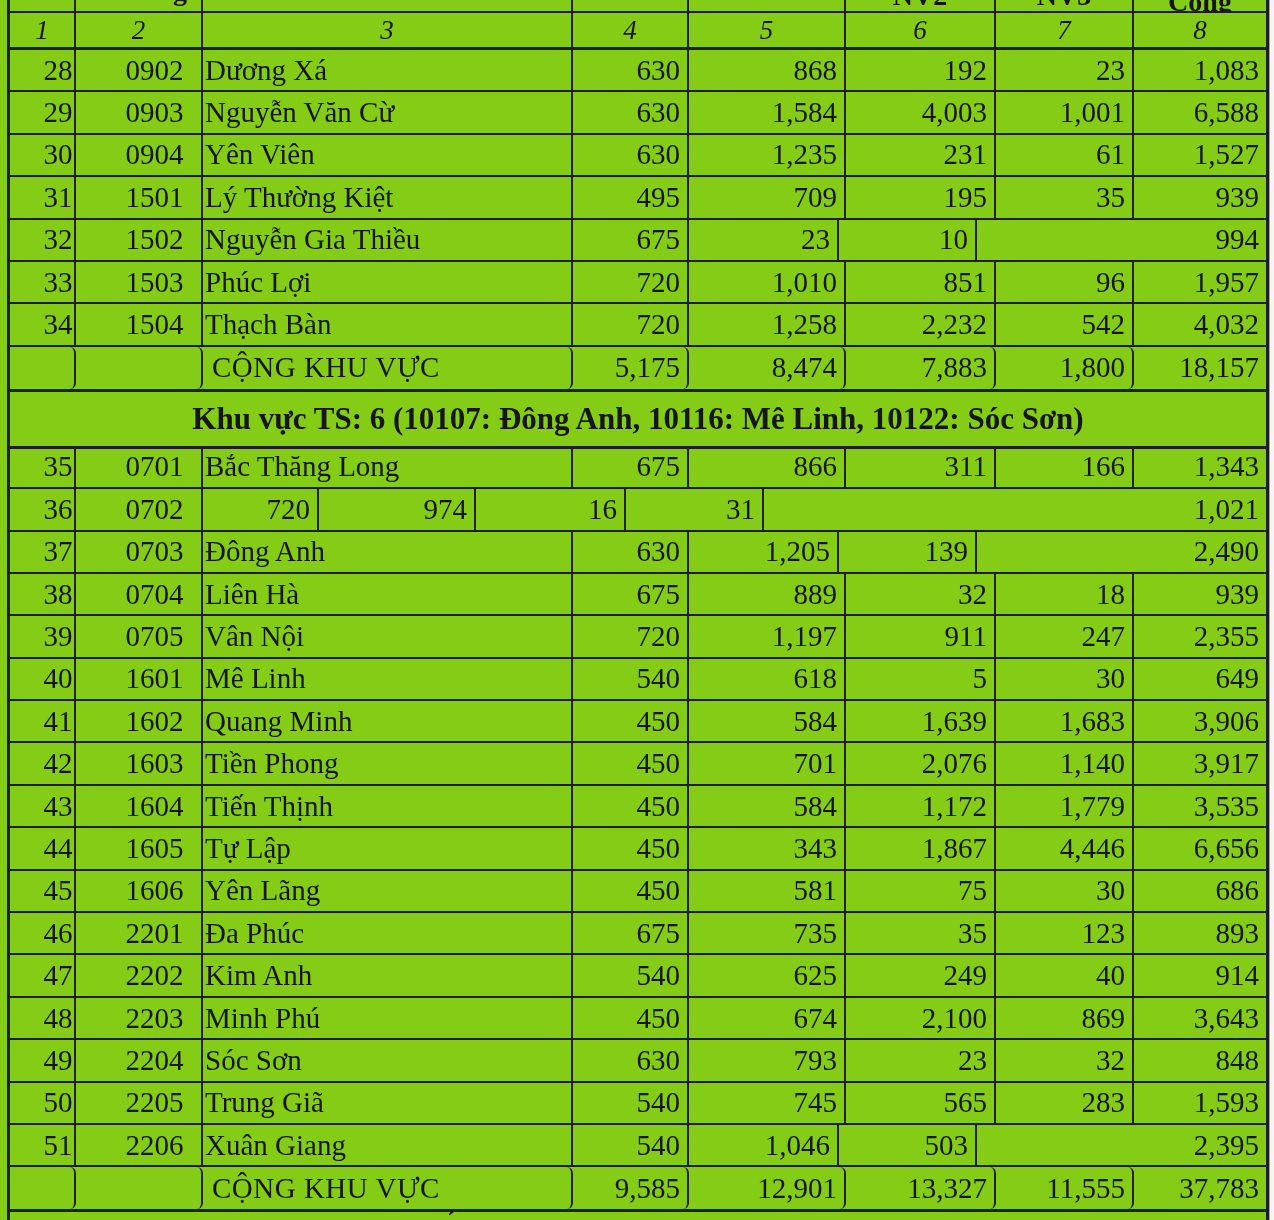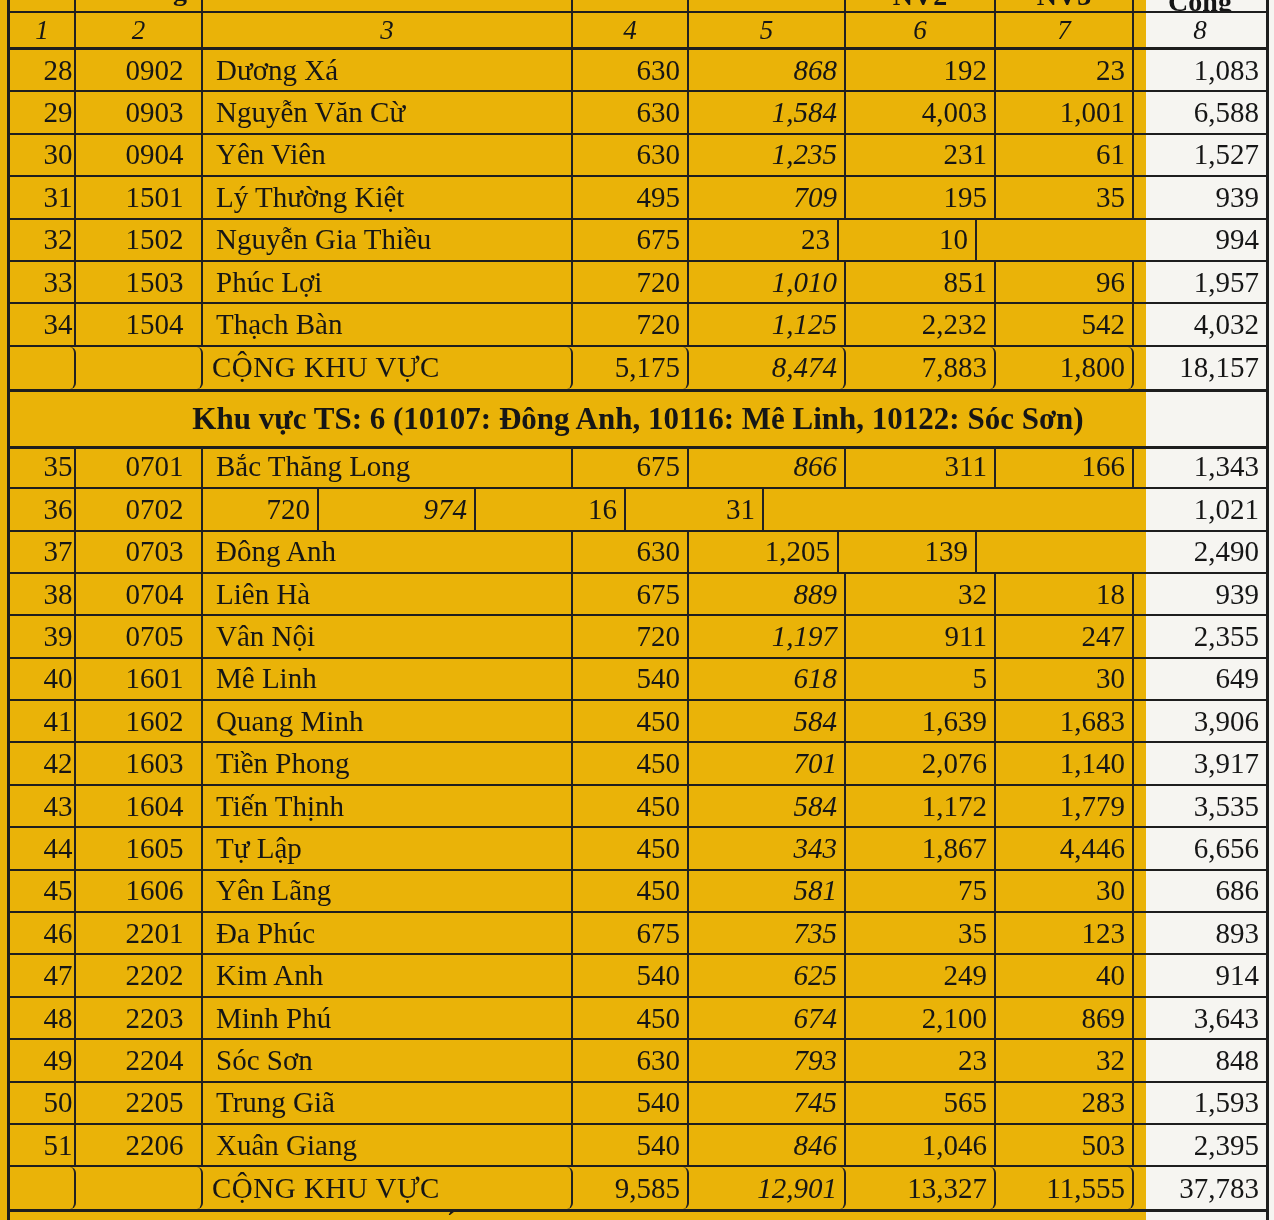--- a/index.html
+++ b/index.html
@@ -2,49 +2,49 @@
 <html><head>
 <meta charset="utf-8">
 <style>
   html,body{margin:0;padding:0;}
   body{
     width:1274px;height:1220px;overflow:hidden;
     background:#f6f5f1;
     font-family:"Liberation Serif","DejaVu Serif",serif;
   }
   .page{
-    position:relative;width:1146px;height:1220px;
-    background:#eab308;color:#161616;
+    position:relative;width:1270px;height:1220px;
+    background:#84cc16;color:#161616;
   }
   .tbl{
     position:absolute;left:7px;top:0;width:1262px;height:1230px;
     border-left:3px solid #1e1e1e;border-right:3px solid #1e1e1e;
     border-bottom:3px solid #1e1e1e;
     box-sizing:border-box;
     display:flex;flex-direction:column;
   }
   .row{display:flex;border-bottom:2px solid #1e1e1e;flex:0 0 auto;box-sizing:border-box;}
   .cell{
     border-right:2px solid #222;box-sizing:border-box;
     display:flex;align-items:center;overflow:hidden;position:relative;
     font-size:29px;line-height:1;white-space:nowrap;
   }
   .cell:last-child{border-right:none;}
   
   .c1{width:66px;}
   .c2{width:127px;}
   .c3{width:370px;}
   .c4{width:116px;}
-  .c5{width:157px;font-style:italic;}
+  .c5{width:157px;}
   .c6{width:150px;}
   .c7{width:138px;}
   .c8{width:132px;flex:1;}
   .ctr{justify-content:center;padding-left:32px;}
   .num{justify-content:flex-end;padding-right:7px;}
-  .name{padding-left:13px;}
+  .name{padding-left:2px;}
   
   .r-partial{height:13px;border-bottom:2px solid #1e1e1e;}
   .r-partial .cell{align-items:flex-start;}
   .clip{display:block;width:100%;text-align:center;font-weight:bold;font-size:28px;line-height:34px;}
   .off-g{margin-top:-26px;text-align:right;padding-right:14px;box-sizing:border-box;}
   .off-nv1{margin-top:-29px;}
   .off-nv{margin-top:-21px;}
   .off-cong{margin-top:-15px;}
   .r-colnums{height:37px;border-bottom:3px solid #1e1e1e;}
   .r-colnums .cell{font-style:italic;font-size:27px;justify-content:center;}
@@ -147,21 +147,21 @@
           <div class="cell c4 num">720</div>
           <div class="cell c5 num">1,010</div>
           <div class="cell c6 num">851</div>
           <div class="cell c7 num">96</div>
           <div class="cell c8 num">1,957</div>
         </div><div class="row r-data">
           <div class="cell c1 ctr">34</div>
           <div class="cell c2 ctr">1504</div>
           <div class="cell c3 name">Thạch Bàn</div>
           <div class="cell c4 num">720</div>
-          <div class="cell c5 num">1,125</div>
+          <div class="cell c5 num">1,258</div>
           <div class="cell c6 num">2,232</div>
           <div class="cell c7 num">542</div>
           <div class="cell c8 num">4,032</div>
         </div><div class="row r-total">
           <div class="cell c1 ctr"></div>
           <div class="cell c2 ctr"></div>
           <div class="cell c3 lbl">CỘNG KHU VỰC</div>
           <div class="cell c4 num">5,175</div>
           <div class="cell c5 num">8,474</div>
           <div class="cell c6 num">7,883</div>
@@ -309,21 +309,20 @@
           <div class="cell c4 num">540</div>
           <div class="cell c5 num">745</div>
           <div class="cell c6 num">565</div>
           <div class="cell c7 num">283</div>
           <div class="cell c8 num">1,593</div>
         </div><div class="row r-data">
           <div class="cell c1 ctr">51</div>
           <div class="cell c2 ctr">2206</div>
           <div class="cell c3 name">Xuân Giang</div>
           <div class="cell c4 num">540</div>
-          <div class="cell c5 num">846</div>
           <div class="cell c6 num">1,046</div>
           <div class="cell c7 num">503</div>
           <div class="cell c8 num">2,395</div>
         </div><div class="row r-total">
           <div class="cell c1 ctr"></div>
           <div class="cell c2 ctr"></div>
           <div class="cell c3 lbl">CỘNG KHU VỰC</div>
           <div class="cell c4 num">9,585</div>
           <div class="cell c5 num">12,901</div>
           <div class="cell c6 num">13,327</div>

